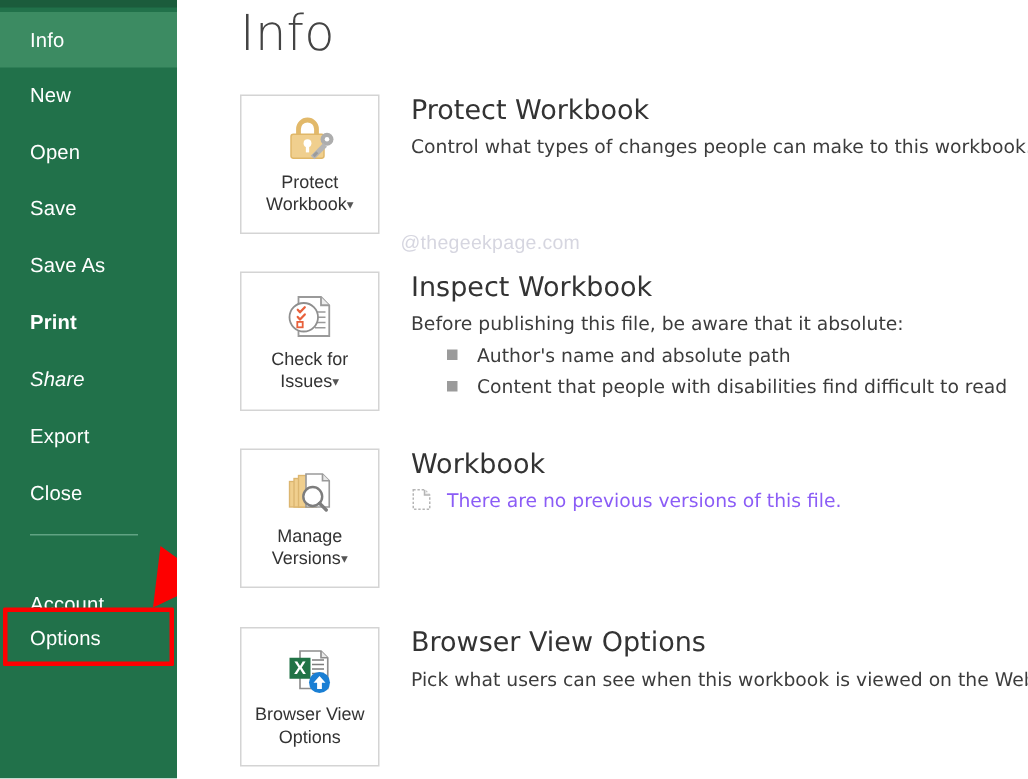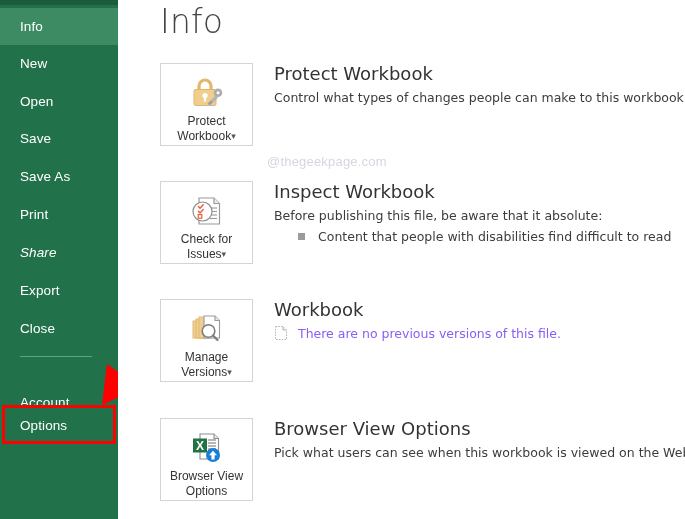--- a/index.html
+++ b/index.html
@@ -108,21 +108,21 @@
   
   .section {
     position: absolute;
     left: 42px;
   }
   .big-button {
     position: absolute;
     left: 0;
     top: 0;
     width: 93px;
-    height: 83px;
+    height: 93px;
     border: 1px solid #d4d4d4;
     background: #ffffff;
     box-sizing: border-box;
     display: flex;
     flex-direction: column;
     align-items: center;
     justify-content: flex-start;
     padding-top: 13px;
     box-sizing: border-box;
   }
@@ -211,21 +211,21 @@
 <body>
 
 <div id="sidebar">
   <div id="sidebar-topbar"></div>
 
   <div class="nav-item selected" style="top:8px;"><span>Info</span></div>
   <div class="nav-item" style="top:45px;"><span>New</span></div>
   <div class="nav-item" style="top:83px;"><span>Open</span></div>
   <div class="nav-item" style="top:120px;"><span>Save</span></div>
   <div class="nav-item" style="top:158px;"><span>Save As</span></div>
-  <div class="nav-item" style="top:196px;"><span>Print</span></div>
+  <div class="nav-item" style="top:196px;font-weight:bold;"><span>Print</span></div>
   <div class="nav-item" style="top:234px;font-style:italic;"><span>Share</span></div>
   <div class="nav-item" style="top:272px;"><span>Export</span></div>
   <div class="nav-item" style="top:310px;"><span>Close</span></div>
 
   <div id="nav-divider"></div>
 
   <div class="nav-item" style="top:384px;"><span>Account</span></div>
   <div class="nav-item" style="top:407px;"><span>Options</span></div>
 
   <div id="options-highlight"></div>
@@ -280,20 +280,24 @@
         <path d="M9.5 11.5 L11 13.2 L14.2 9.8" fill="none" stroke="#e8613c" stroke-width="1.5" stroke-linecap="round" stroke-linejoin="round"></path>
         <path d="M9.5 16.3 L11 18 L14.2 14.6" fill="none" stroke="#e8613c" stroke-width="1.5" stroke-linecap="round" stroke-linejoin="round"></path>
         <rect x="9.2" y="19.6" width="3.6" height="3.6" fill="none" stroke="#e8613c" stroke-width="1.2"></rect>
       </svg>
       <div class="btn-label"><span>Check for
 Issues</span><span class="caret">▾</span></div>
     </div>
     <div class="sec-body">
       <div class="sec-title">Inspect Workbook</div>
       <div class="sec-desc">Before publishing this file, be aware that it absolute:</div>
+      <div class="bullet-row">
+        <span class="bullet-sq"></span>
+        <span class="bullet-text">Author's name and absolute path</span>
+      </div>
       <div class="bullet-row">
         <span class="bullet-sq"></span>
         <span class="bullet-text">Content that people with disabilities find difficult to read</span>
       </div>
     </div>
   </div>
 
   <div class="section" style="top:299px;">
     <div class="big-button">
       <svg class="glyph" viewBox="0 0 36 32">

